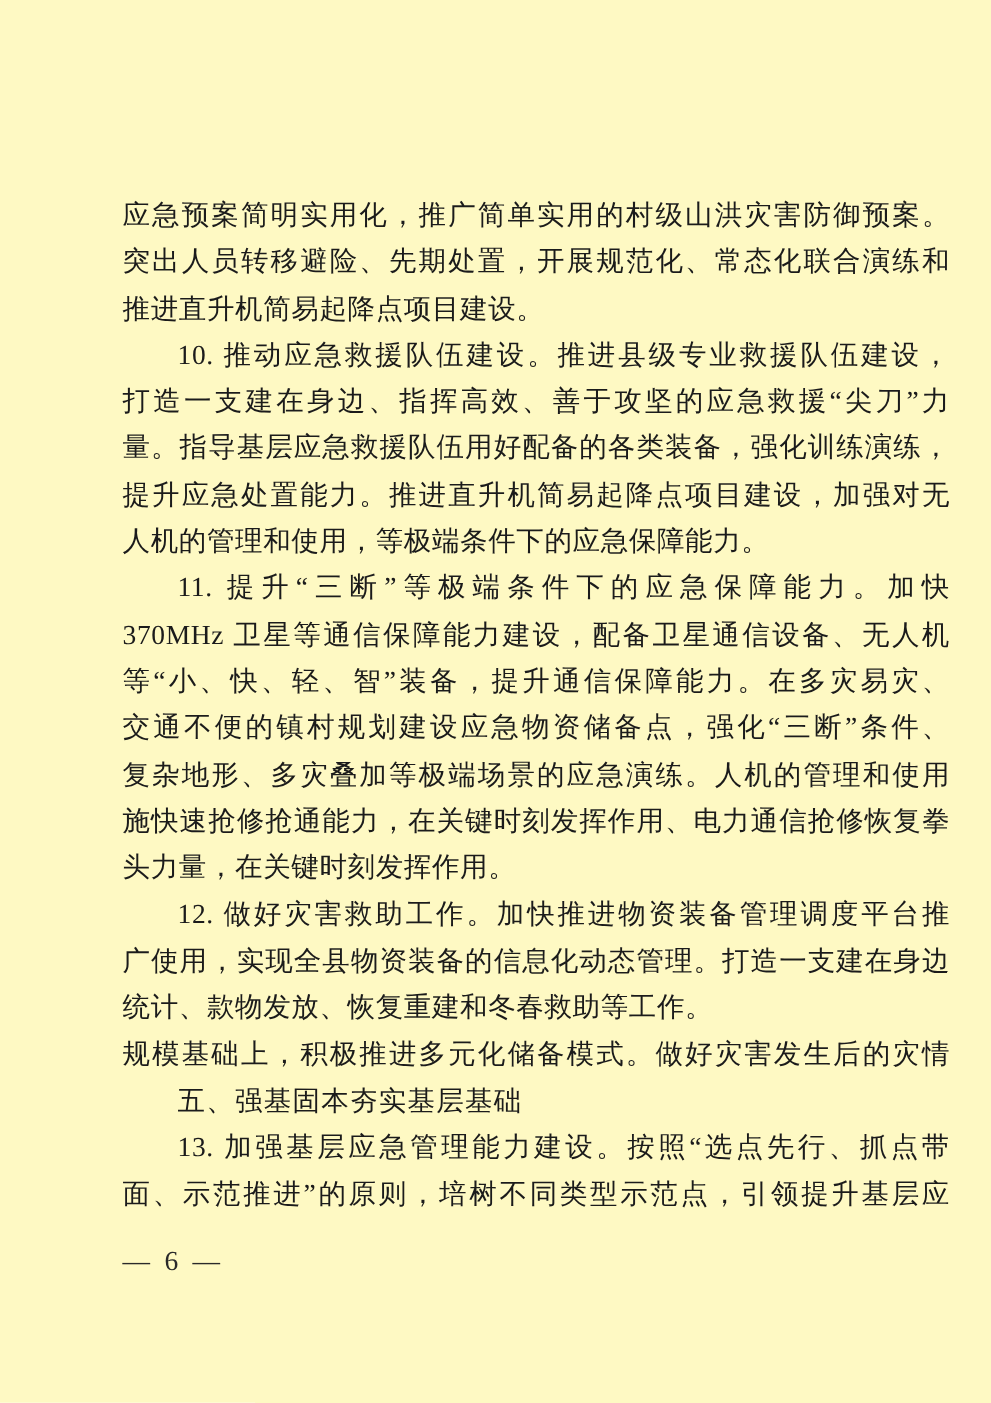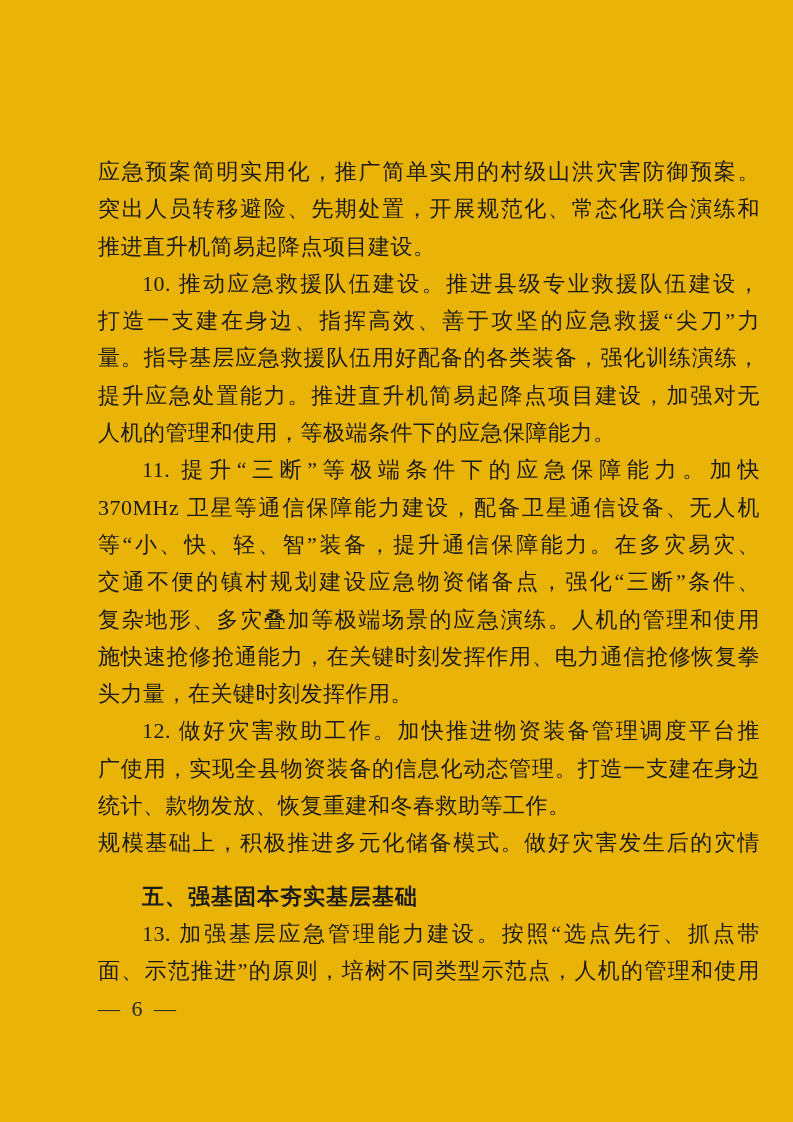--- a/index.html
+++ b/index.html
@@ -13,21 +13,21 @@
     position: relative;
     overflow: hidden;
     font-family: "Liberation Serif", serif;
     color: #1b1b1b;
   }
   .page {
     position: absolute;
     left: 0; top: 0;
     width: 793px;
     height: 1122px;
-    background: #eab308;
+    background: #fef9c3;
   }
   .doc-text {
     position: absolute;
     left: 98px;
     top: 153px;
     width: 662px;
   }
   .line {
     font-size: 22px;
     line-height: 37.3px;
@@ -38,23 +38,22 @@
   .line.fill {
     text-align: justify;
     text-align-last: justify;
     -moz-text-align-last: justify;
   }
   .line.indent {
     text-indent: 44px;
   }
   .line.bold {
     font-family: "Liberation Sans", sans-serif;
-    font-weight: 700;
+    font-weight: 400;
     letter-spacing: 1px;
-    margin-top: 16px;
   }
   .page-footer {
     position: absolute;
     left: 98px;
     top: 994px;
     font-size: 22px;
     line-height: 30px;
     letter-spacing: 3px;
     color: #2a2a2a;
     font-family: "Liberation Serif", serif;
@@ -81,18 +80,18 @@
       <div class="line fill">交通不便的镇村规划建设应急物资储备点，强化“三断”条件、</div>
       <div class="line fill">复杂地形、多灾叠加等极端场景的应急演练。人机的管理和使用</div>
       <div class="line fill">施快速抢修抢通能力，在关键时刻发挥作用、电力通信抢修恢复拳</div>
       <div class="line">头力量，在关键时刻发挥作用。</div>
       <div class="line indent fill">12. 做好灾害救助工作。加快推进物资装备管理调度平台推</div>
       <div class="line fill">广使用，实现全县物资装备的信息化动态管理。打造一支建在身边</div>
       <div class="line">统计、款物发放、恢复重建和冬春救助等工作。</div>
       <div class="line fill">规模基础上，积极推进多元化储备模式。做好灾害发生后的灾情</div>
       <div class="line indent bold">五、强基固本夯实基层基础</div>
       <div class="line indent fill">13. 加强基层应急管理能力建设。按照“选点先行、抓点带</div>
-      <div class="line fill">面、示范推进”的原则，培树不同类型示范点，人机的管理和使用</div>
+      <div class="line fill">面、示范推进”的原则，培树不同类型示范点，引领提升基层应</div>
     </div>
 
   <div class="page-footer">— 6 —</div>
 
 </div>
 
 </body></html>

